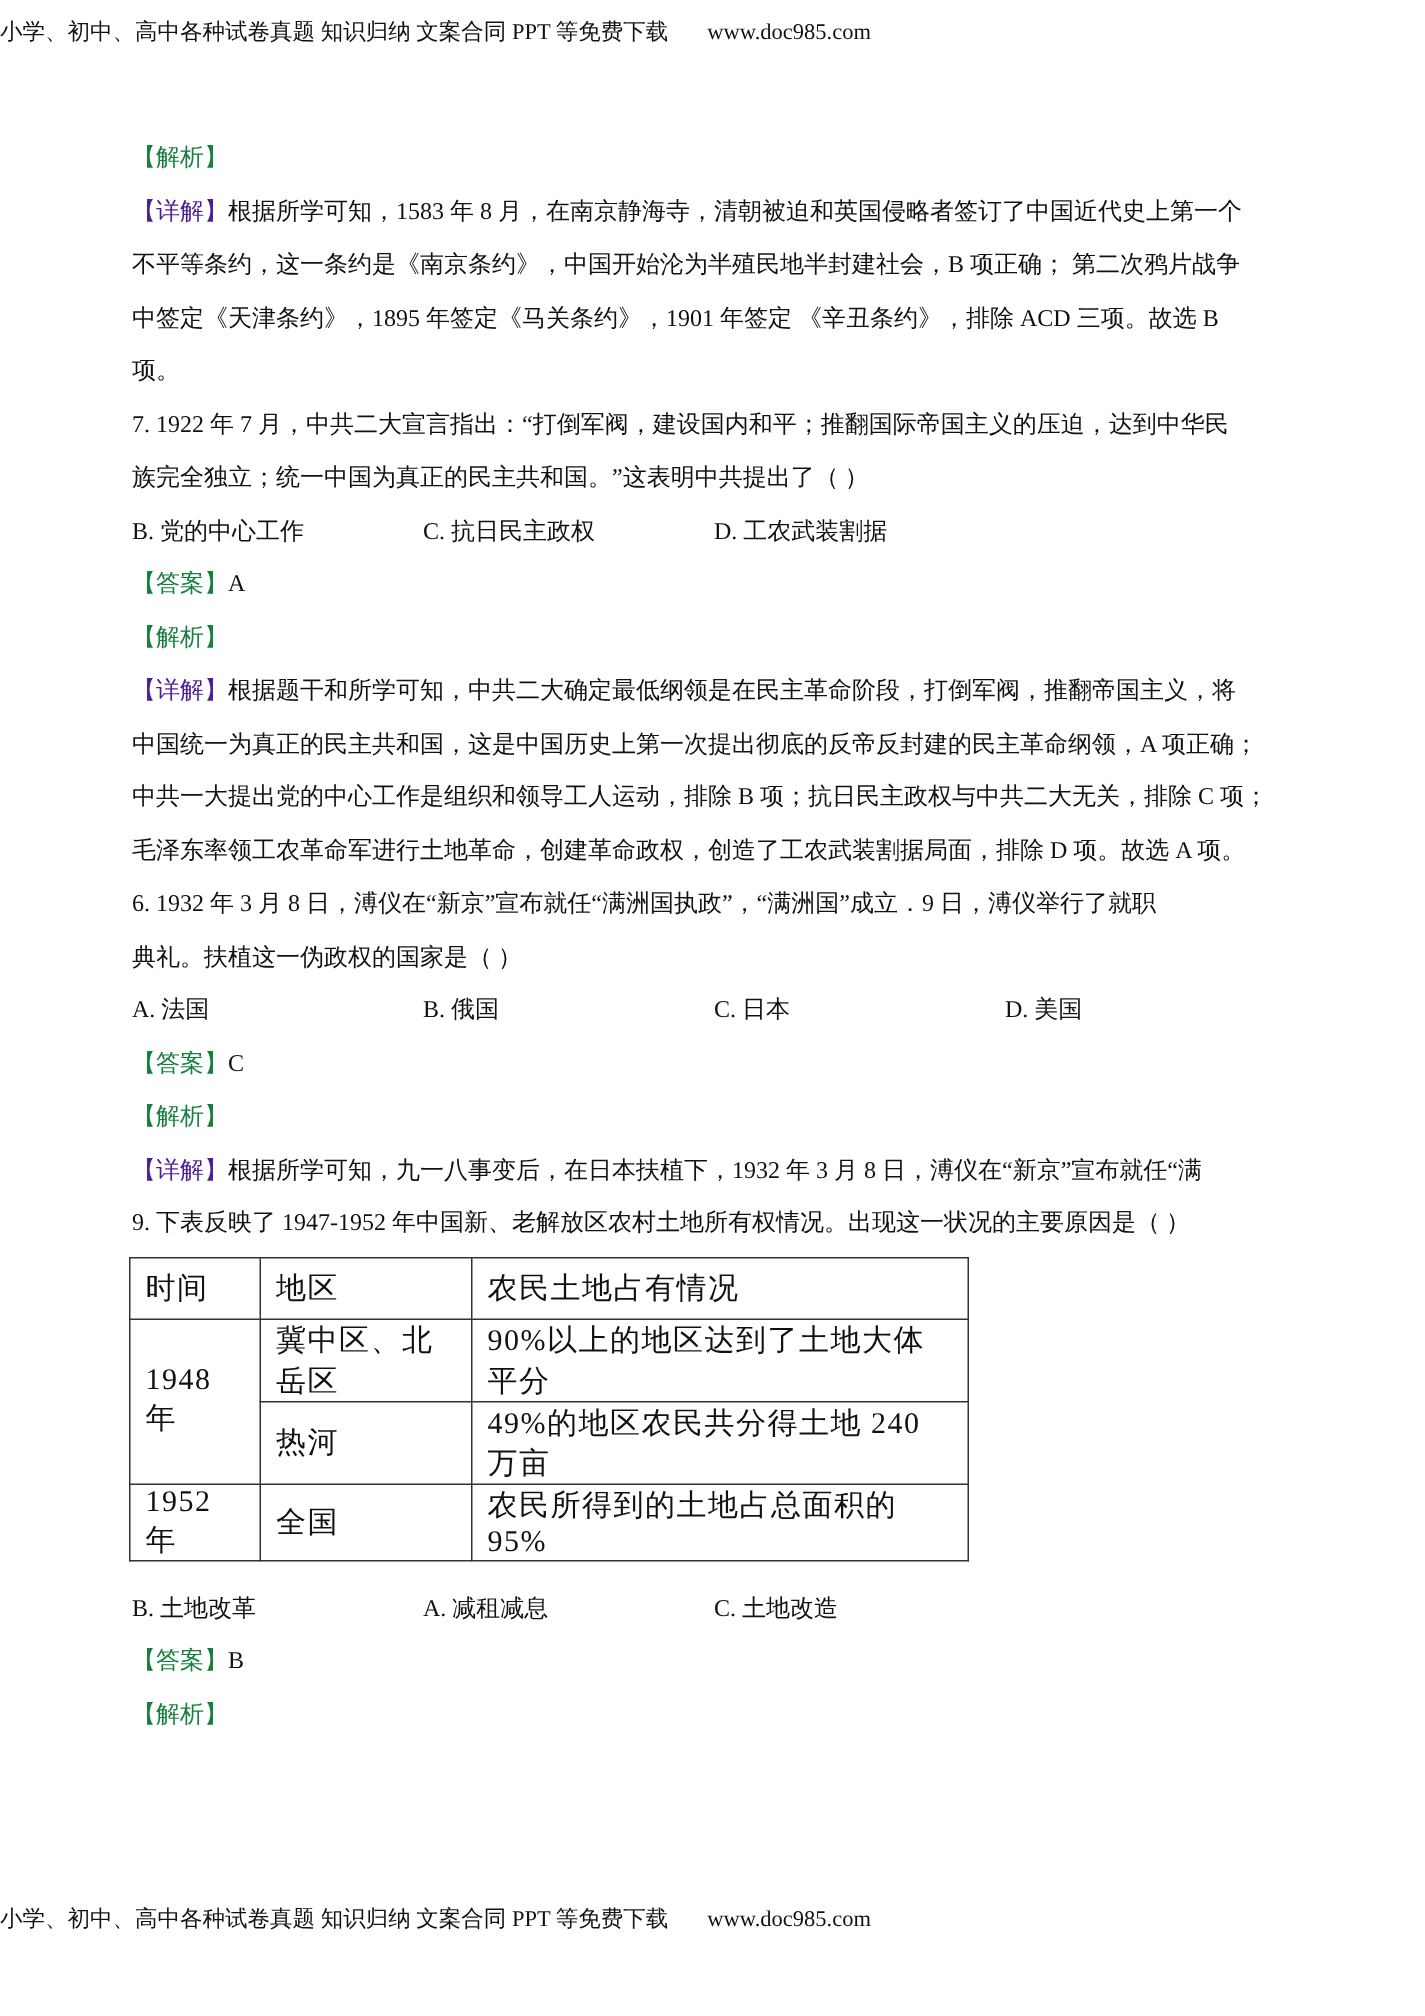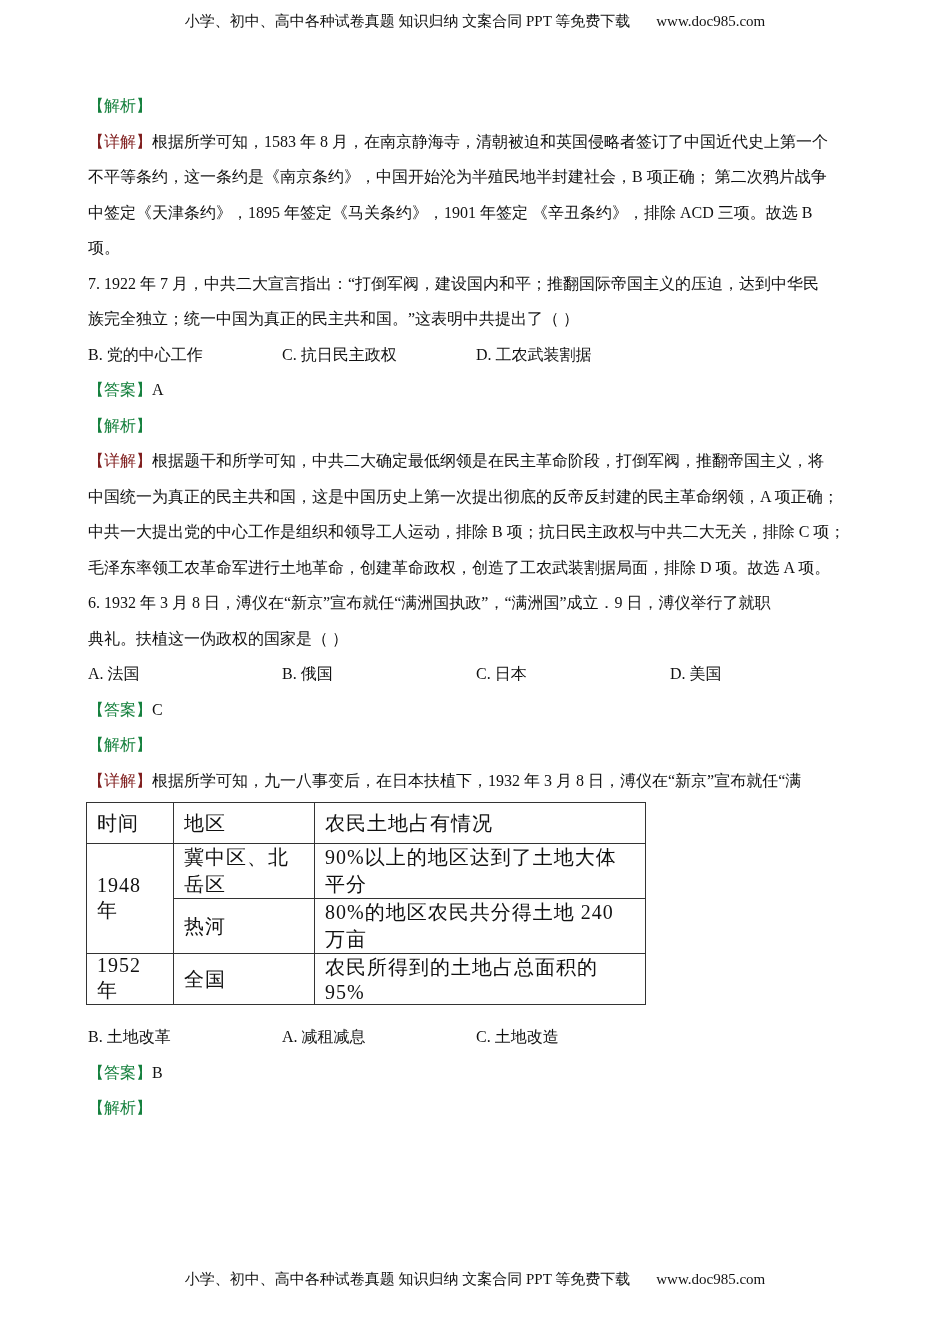--- a/index.html
+++ b/index.html
@@ -12,21 +12,21 @@
     height: 1344px;
     position: relative;
     overflow: hidden;
     font-family: "Liberation Serif", "DejaVu Serif", serif;
     color: #111111;
   }
   .page-header, .page-footer {
     position: absolute;
     left: 0;
     width: 950px;
-    text-align: center;
+    text-align: left;
     font-size: 15px;
     color: #111;
     letter-spacing: 0px;
     white-space: nowrap;
   }
   .page-header { top: 12px; }
   .page-footer { top: 1270px; }
   .page-header .url, .page-footer .url { margin-left: 26px; }
 
   .content {
@@ -37,21 +37,21 @@
   }
   .line {
     font-size: 16px;
     line-height: 35.5px;
     height: 35.5px;
     white-space: nowrap;
   }
   .tag-blue {
     color: #15803d;
   }
-  .tag-black { color: #7f1d1d; }
+  .tag-black { color: #4c1d95; }
   .options {
     display: flex;
     font-size: 16px;
     line-height: 35.5px;
     height: 35.5px;
   }
   .options .opt {
     width: 194px;
     white-space: nowrap;
   }
@@ -111,36 +111,37 @@
   <div class="options">
     <span class="opt">A. 法国</span>
     <span class="opt">B. 俄国</span>
     <span class="opt">C. 日本</span>
     <span class="opt">D. 美国</span>
   </div>
   <div class="line"><span class="tag-blue">【答案】</span><span>C</span></div>
   <div class="line tag-blue">【解析】</div>
   <div class="line"><span class="tag-black">【详解】</span><span>根据所学可知，九一八事变后，在日本扶植下，1932 年 3 月 8 日，溥仪在“新京”宣布就任“满</span></div>
 
+  <div class="line">9. 下表反映了 1947-1952 年中国新、老解放区农村土地所有权情况。出现这一状况的主要原因是（    ）</div>
 
   <table class="land">
     <tbody>
         <tr class="r-head">
       <td class="c1">时间</td>
       <td class="c2">地区</td>
       <td class="c3">农民土地占有情况</td>
     </tr>
     <tr class="r1">
       <td class="c1" rowspan="2">1948 年</td>
       <td class="c2">冀中区、北岳区</td>
       <td class="c3">90%以上的地区达到了土地大体平分</td>
     </tr>
     <tr class="r2">
       <td class="c2">热河</td>
-      <td class="c3">80%的地区农民共分得土地 240 万亩</td>
+      <td class="c3">49%的地区农民共分得土地 240 万亩</td>
     </tr>
     <tr class="r3">
       <td class="c1">1952 年</td>
       <td class="c2">全国</td>
       <td class="c3">农民所得到的土地占总面积的 95%</td>
     </tr>
   </tbody>
     </table>
 
   <div class="gap"></div>

